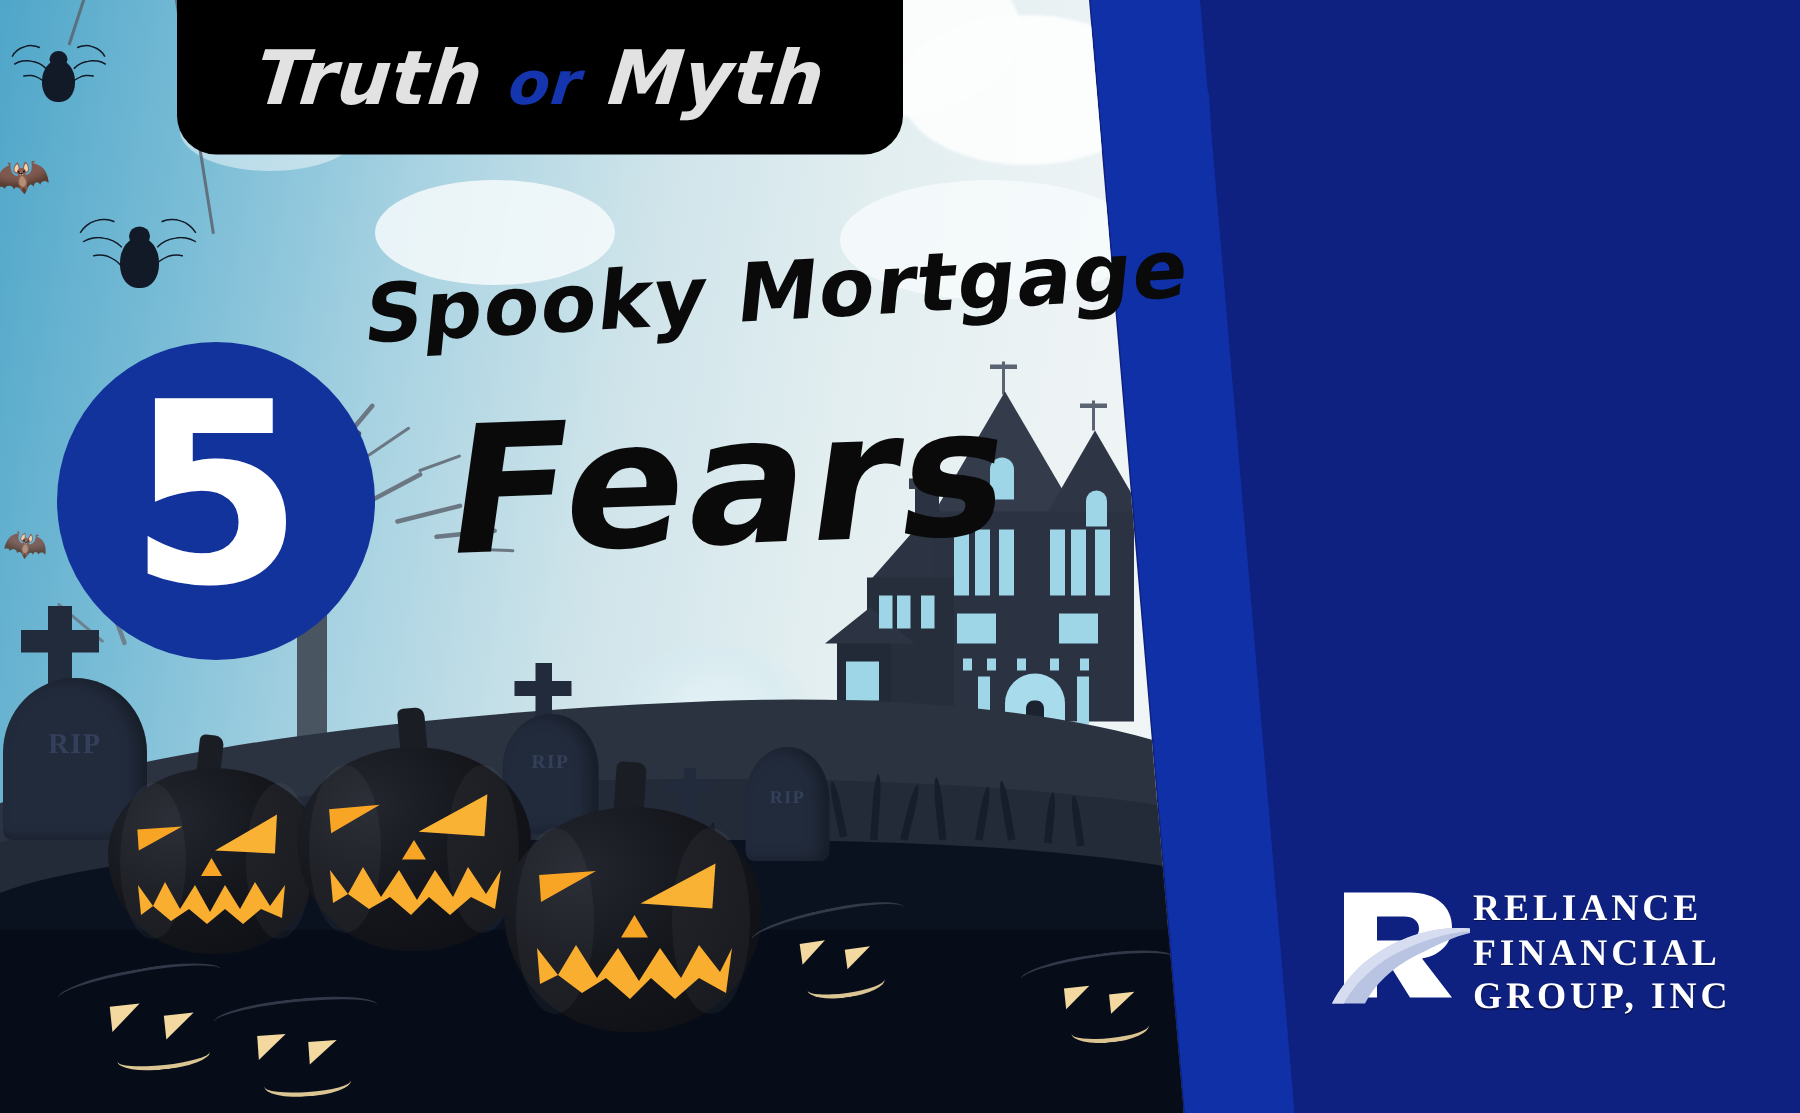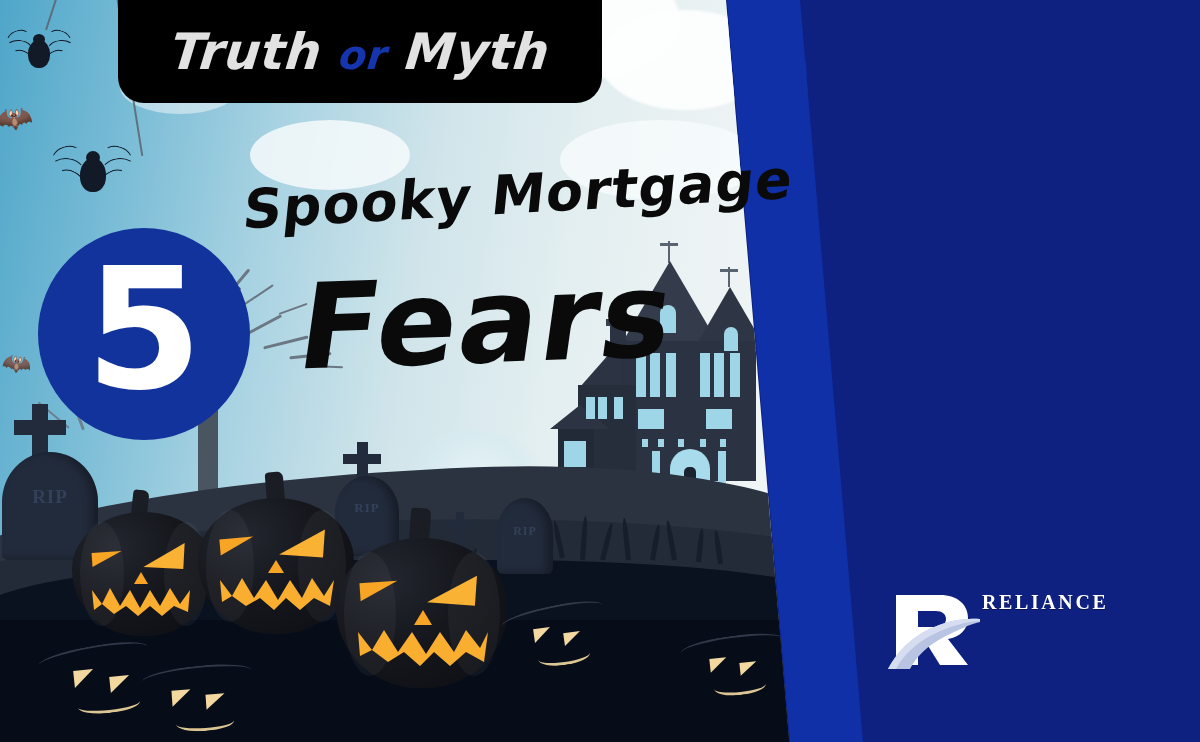--- a/index.html
+++ b/index.html
@@ -154,21 +154,21 @@
     font-family:"DejaVu Sans", sans-serif;
     font-size:52px;font-weight:bold;line-height:1.08;
     letter-spacing:-.5px;
   }
 
   
   .logo{position:absolute;left:884px;top:589px;width:252px;height:86px;}
   .logo-text{
     position:absolute;left:98px;top:2px;color:#ffffff;
     font-family:"Liberation Serif", serif;font-weight:bold;
-    font-size:20px;line-height:1.18;letter-spacing:2.6px;
+    font-size:25px;line-height:1.18;letter-spacing:2.6px;
     text-shadow:0 1px 0 rgba(0,0,0,.4);
   }
   .logo-text div{white-space:nowrap;}
 </style>
 </head>
 <body>
 
 <div class="stage">
 
   <div class="art">
@@ -414,16 +414,18 @@
 
   <div class="logo">
     <svg width="96" height="82" viewBox="0 0 96 82" style="position:absolute;left:0;top:0;">
       <path d="M12 6 H56 C74 6 84 16 84 29 C84 40 76 48 64 50 L84 76 H56 L41 52 H34 V76 H12 Z
                M34 22 V38 H52 C58 38 62 35 62 30 C62 25 58 22 52 22 Z" fill="#ffffff"></path>
       <path d="M96 30 C72 28 44 36 22 56 C14 64 8 72 4 80 L26 80 C32 68 44 56 60 48 C74 41 86 35 96 33 Z" fill="#b9c4e2"></path>
       <path d="M96 30 C72 28 44 36 22 56 C14 64 8 72 4 80 L12 80 C18 68 32 54 48 46 C66 37 84 32 96 32 Z" fill="#d7ddf0"></path>
     </svg>
     <div class="logo-text">
       <div>RELIANCE</div>
+      <div>FINANCIAL</div>
+      <div>GROUP, INC</div>
     </div>
   </div>
 
 </div>
 
 </body></html>

